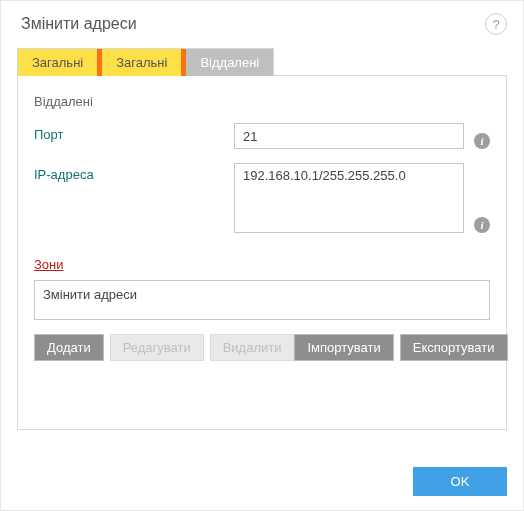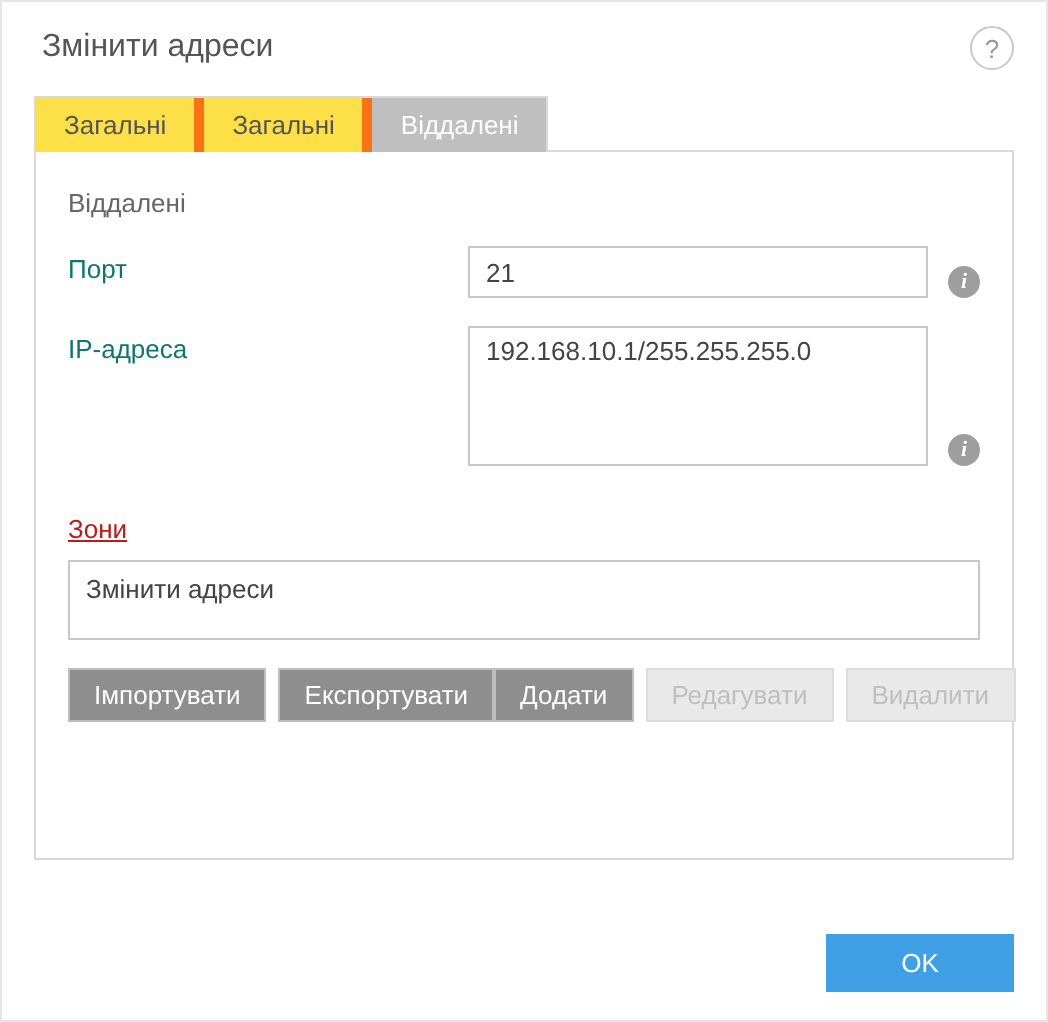--- a/index.html
+++ b/index.html
@@ -226,27 +226,27 @@
         </div>
       </div>
 
       <div class="zones-label">Зони</div>
       <div class="zones-list">
         <div>Змінити адреси</div>
       </div>
 
       <div class="button-row">
         <div class="btn-group">
-          <button class="btn">Імпортувати</button>
-          <button class="btn">Експортувати</button>
-        </div>
-        <div class="btn-group">
           <button class="btn">Додати</button>
           <button class="btn disabled">Редагувати</button>
           <button class="btn disabled">Видалити</button>
+        </div>
+        <div class="btn-group">
+          <button class="btn">Імпортувати</button>
+          <button class="btn">Експортувати</button>
         </div>
       </div>
     </div>
   </div>
 
   <div class="dialog-footer">
     <button class="btn-primary">OK</button>
   </div>
 </div>
 

